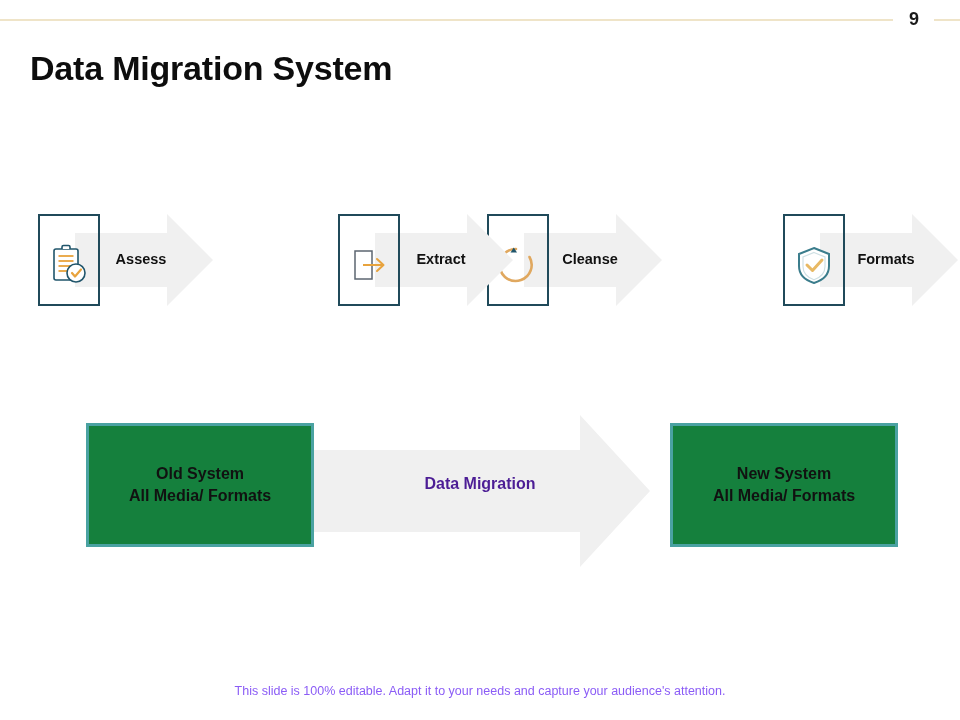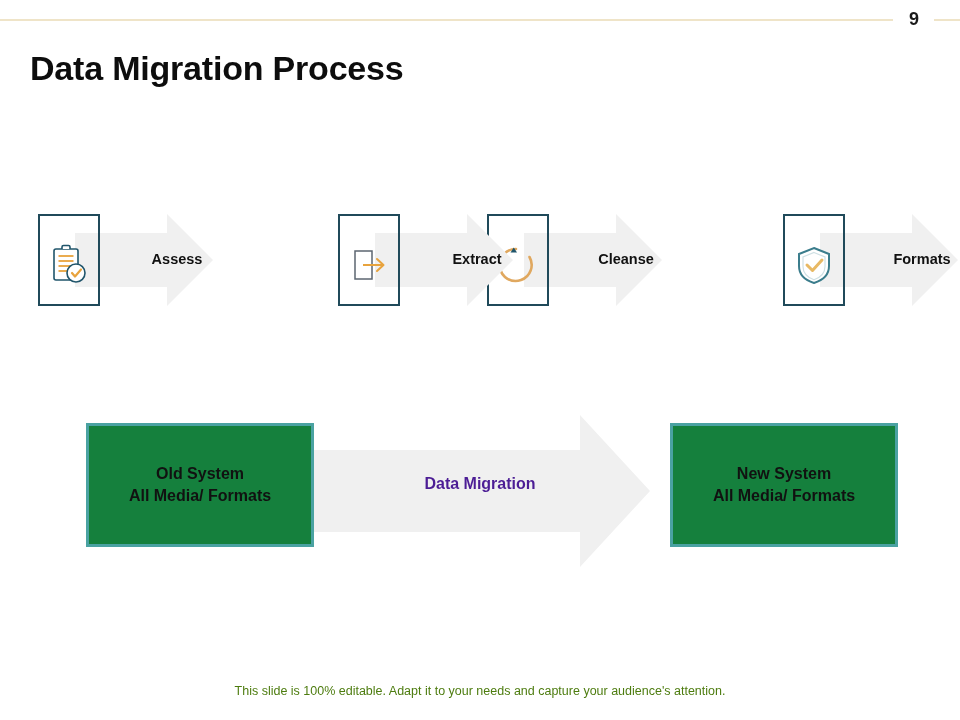--- a/index.html
+++ b/index.html
@@ -96,21 +96,20 @@
     position: absolute;
     left: 62px;
     top: 44px;
     width: 82px;
     text-align: center;
     font-size: 14.5px;
     font-weight: bold;
     color: #111111;
     line-height: 20px;
     white-space: nowrap;
-    padding-left: 36px;
   }
 
   
   #migration-diagram {
     position: absolute;
     left: 0;
     top: 400px;
     width: 960px;
     height: 180px;
   }
@@ -157,31 +156,31 @@
   }
 
   
   #footer-note {
     position: absolute;
     left: 0;
     top: 682px;
     width: 960px;
     text-align: center;
     font-size: 12.5px;
-    color: #4d7c0f;
+    color: #8b5cf6;
     line-height: 18px;
   }
 </style>
 </head>
 <body>
 
 <div id="header-rule-left"></div>
 <div id="header-rule-right"></div>
 <div id="page-number">9</div>
-<div id="page-title">Data Migration Process</div>
+<div id="page-title">Data Migration System</div>
 
 <div id="process-steps">
 
   <div class="step" style="left:38px;">
     <svg class="step-arrow" viewBox="0 0 138 92">
       <polygon points="0,19 92,19 92,0 138,46 92,92 92,73 0,73" fill="#f0f0f0"></polygon>
     </svg>
     <div class="step-box"></div>
     <svg class="step-icon" viewBox="0 0 44 44">
       <rect x="7" y="6" width="24" height="31" rx="2" fill="#ffffff" stroke="#20556b" stroke-width="1.6"></rect>

